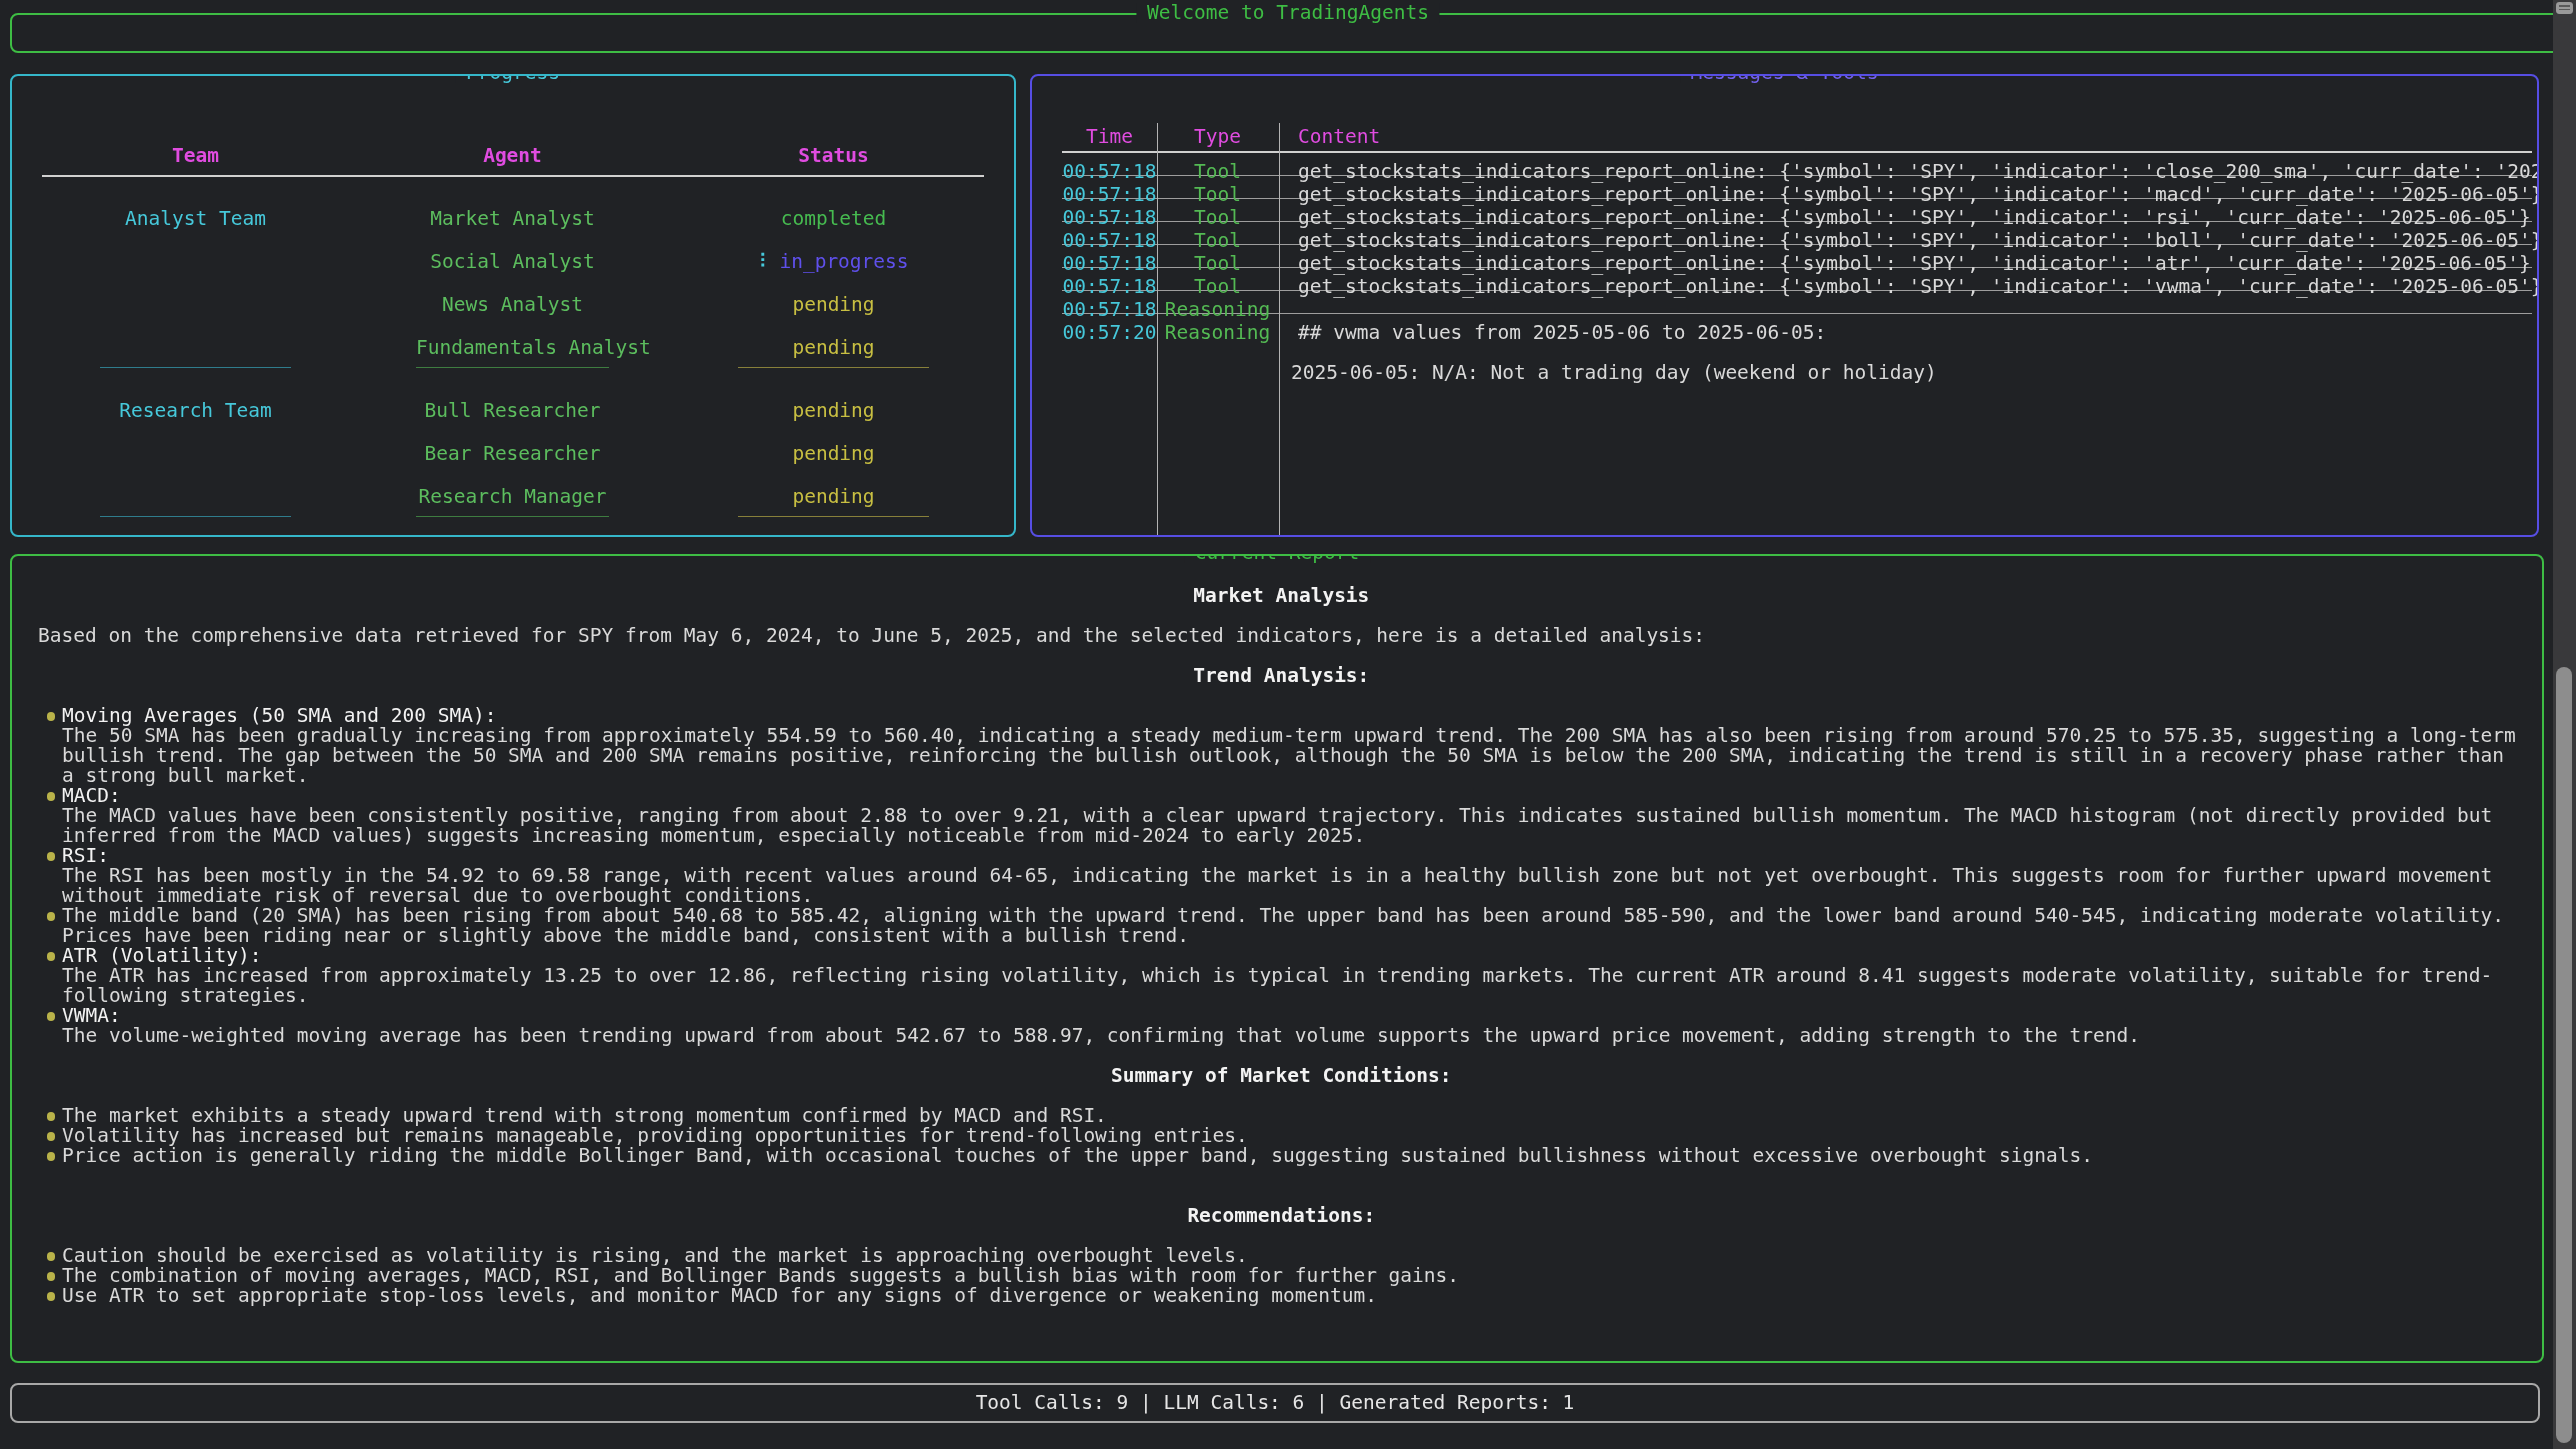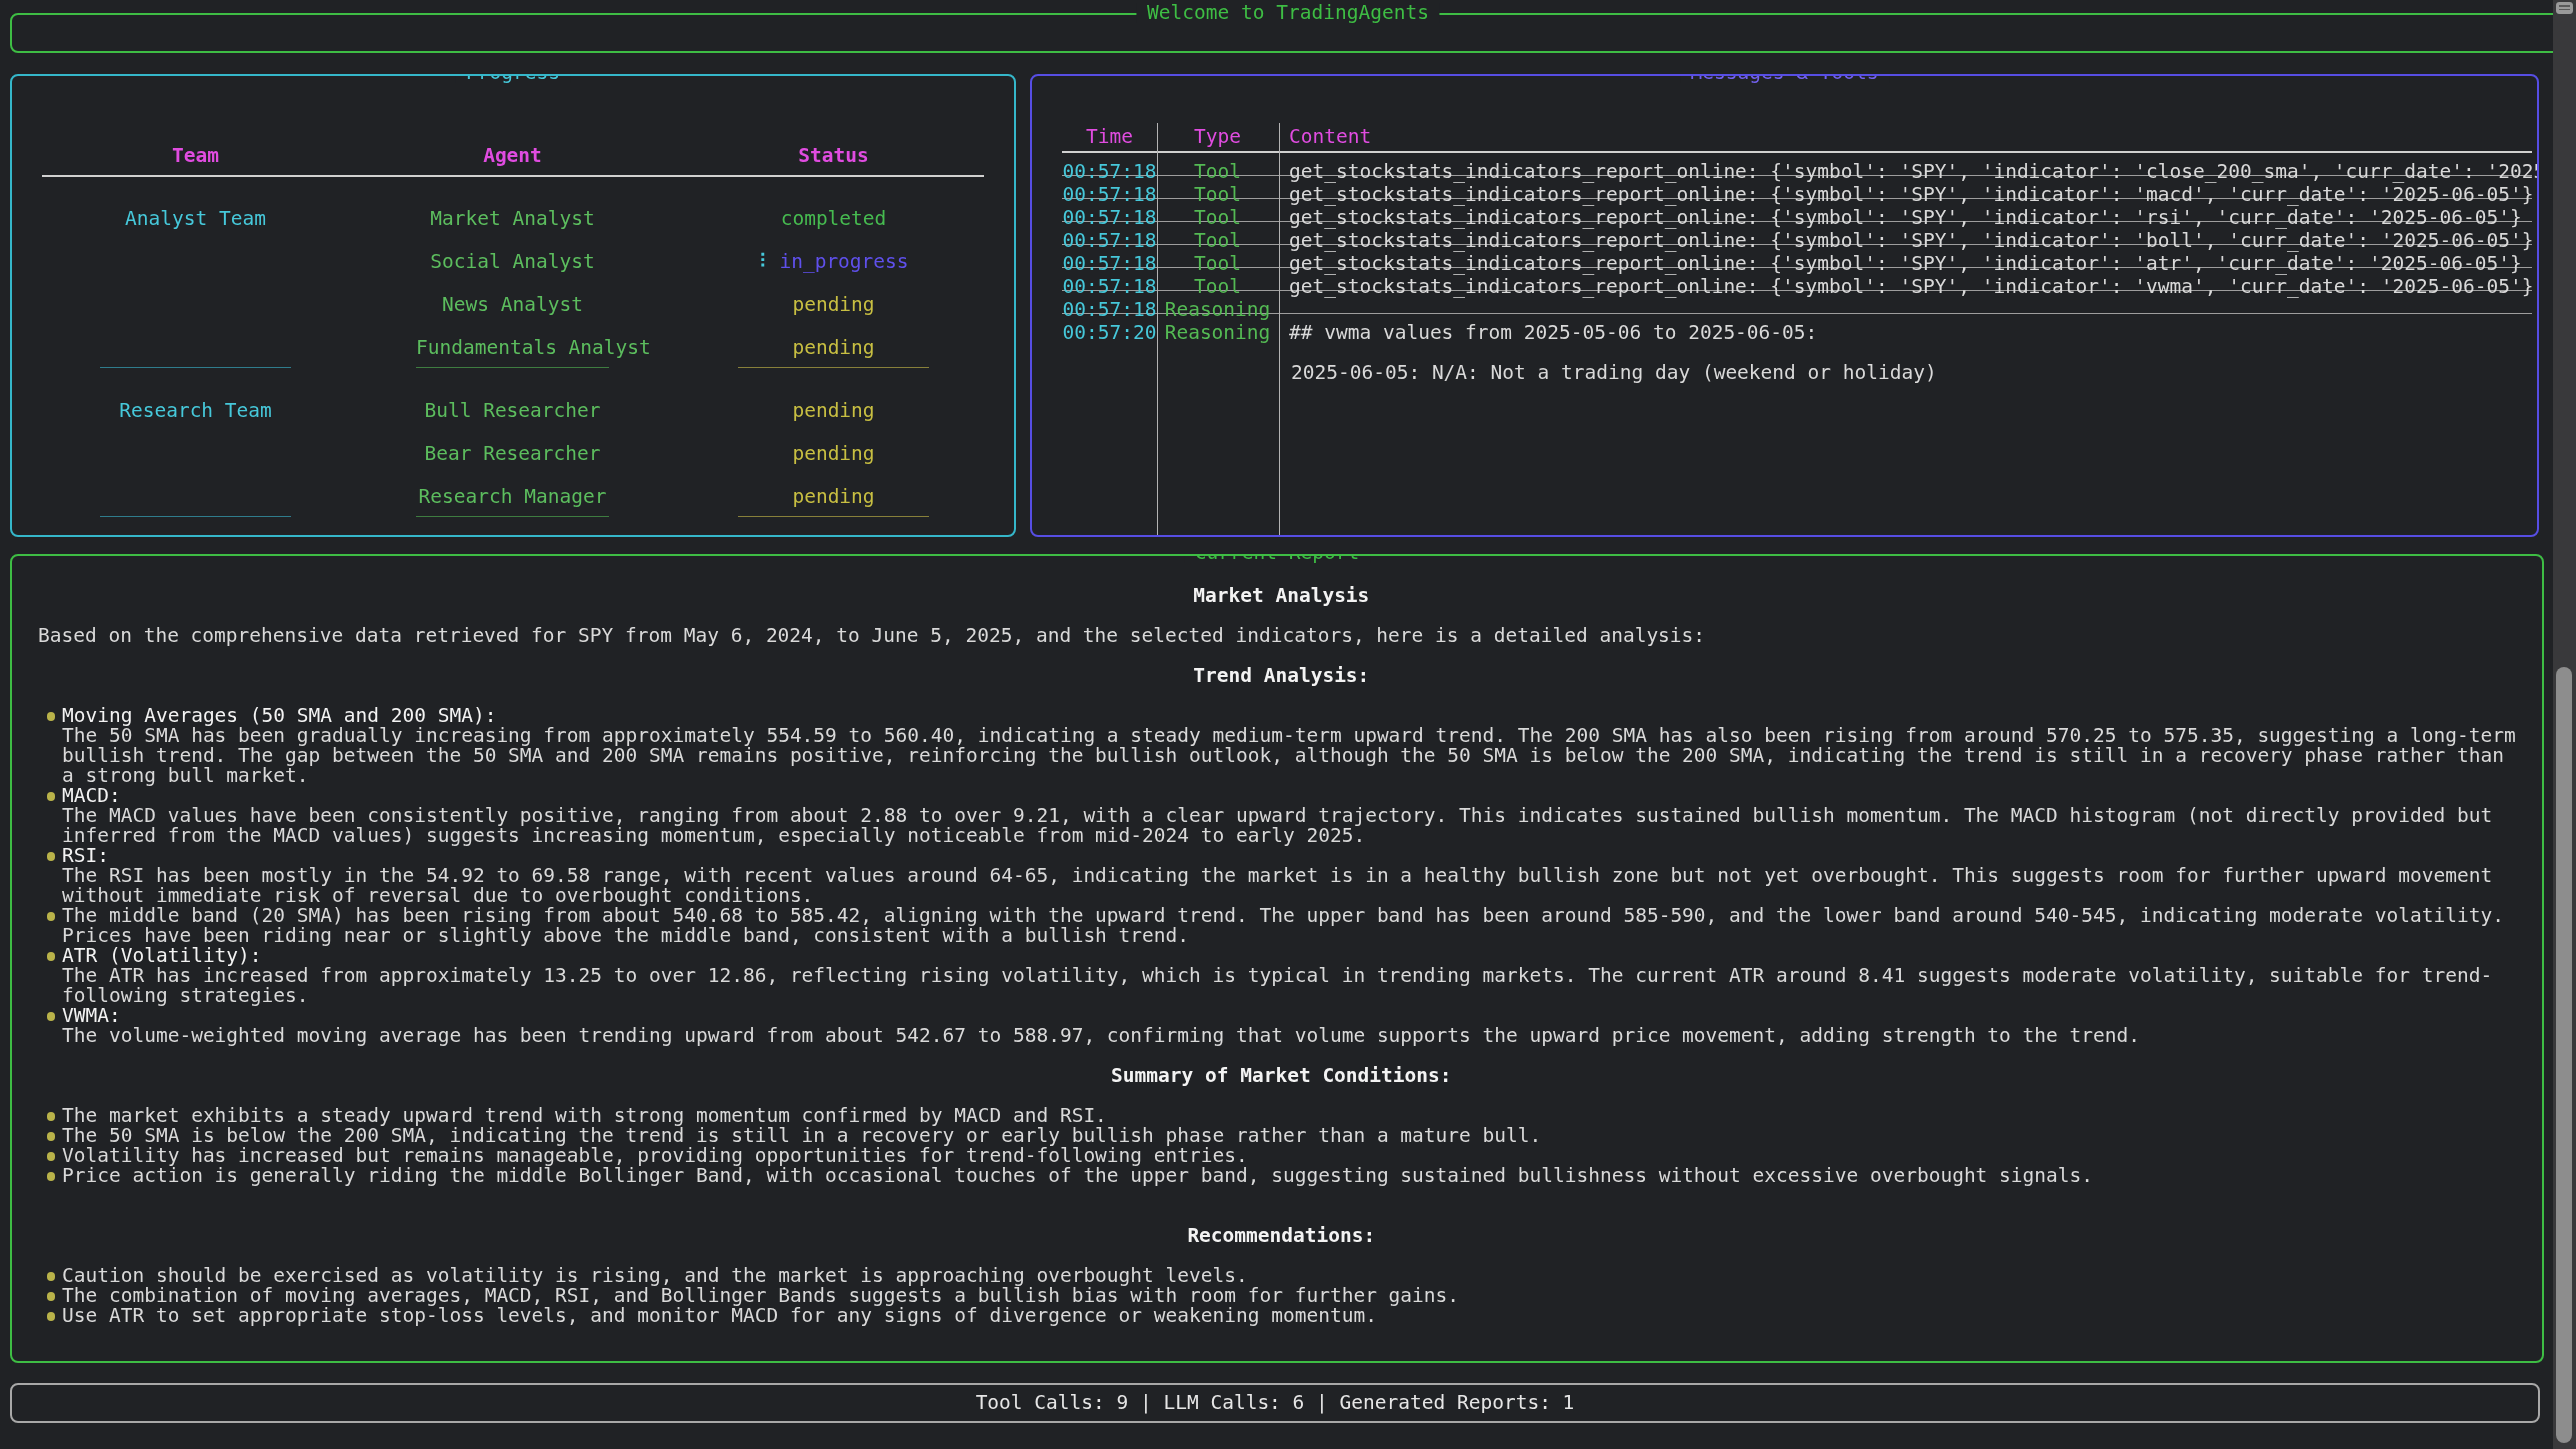--- a/index.html
+++ b/index.html
@@ -55,21 +55,21 @@
   
   #messages{left:1030px;top:74px;width:1509px;height:463px;border-color:var(--violet);overflow:hidden;}
   #messages .panel-title{color:var(--violet-title);}
   .mtable{position:absolute;left:30px;top:47px;width:1470px;height:412px;}
   .mvdiv{position:absolute;top:0;height:412px;border-left:1.3px solid #b3b3b3;}
   .mv1{left:95px;} .mv2{left:217px;}
   .mhead{position:relative;height:30px;border-bottom:2px solid var(--hsep);}
   .mhead .mc{position:absolute;top:0;line-height:28px;font-weight:normal;color:var(--magenta);}
   .mc-time{left:0;width:95px;text-align:center;}
   .mc-type{left:95px;width:121px;text-align:center;}
-  .mc-content{left:227px;text-align:left;}
+  .mc-content{left:236px;text-align:left;}
   .mrow{position:relative;height:23px;border-bottom:1.3px solid var(--sep);}
   .mrow-last{border-bottom:none;height:114px;}
   .mrow .mc{position:absolute;top:8.7px;line-height:20px;white-space:nowrap;}
   .mrow .mc-time{color:var(--cyan-text);}
   .mrow .mc-type{color:#54ba54;}
   .mrow .mc-content{color:var(--txt);}
   .mrow .mc-content2{position:absolute;top:49px;left:229px;line-height:20px;color:var(--txt);white-space:nowrap;}
 
   
   #report{left:10px;top:554px;width:2534px;height:809px;border-color:var(--green);overflow:hidden;}
@@ -261,21 +261,20 @@
         <li><span class="bl">Moving Averages (50 SMA and 200 SMA):</span><span class="bt">The 50 SMA has been gradually increasing from approximately 554.59 to 560.40, indicating a steady medium-term upward trend. The 200 SMA has also been rising from around 570.25 to 575.35, suggesting a long-term bullish trend. The gap between the 50 SMA and 200 SMA remains positive, reinforcing the bullish outlook, although the 50 SMA is below the 200 SMA, indicating the trend is still in a recovery phase rather than a strong bull market.</span></li>
         <li><span class="bl">MACD:</span><span class="bt">The MACD values have been consistently positive, ranging from about 2.88 to over 9.21, with a clear upward trajectory. This indicates sustained bullish momentum. The MACD histogram (not directly provided but inferred from the MACD values) suggests increasing momentum, especially noticeable from mid-2024 to early 2025.</span></li>
         <li><span class="bl">RSI:</span><span class="bt">The RSI has been mostly in the 54.92 to 69.58 range, with recent values around 64-65, indicating the market is in a healthy bullish zone but not yet overbought. This suggests room for further upward movement without immediate risk of reversal due to overbought conditions.</span></li>
         <li><span class="bt">The middle band (20 SMA) has been rising from about 540.68 to 585.42, aligning with the upward trend. The upper band has been around 585-590, and the lower band around 540-545, indicating moderate volatility. Prices have been riding near or slightly above the middle band, consistent with a bullish trend.</span></li>
         <li><span class="bl">ATR (Volatility):</span><span class="bt">The ATR has increased from approximately 13.25 to over 12.86, reflecting rising volatility, which is typical in trending markets. The current ATR around 8.41 suggests moderate volatility, suitable for trend-following strategies.</span></li>
         <li><span class="bl">VWMA:</span><span class="bt">The volume-weighted moving average has been trending upward from about 542.67 to 588.97, confirming that volume supports the upward price movement, adding strength to the trend.</span></li>
       </ul>
     <div class="md-h">Summary of Market Conditions:</div>
     <ul class="md-ul">
         <li>The market exhibits a steady upward trend with strong momentum confirmed by MACD and RSI.</li>
-        <li>The 50 SMA is below the 200 SMA, indicating the trend is still in a recovery or early bullish phase rather than a mature bull.</li>
         <li>Volatility has increased but remains manageable, providing opportunities for trend-following entries.</li>
         <li>Price action is generally riding the middle Bollinger Band, with occasional touches of the upper band, suggesting sustained bullishness without excessive overbought signals.</li>
       </ul>
     <div class="gap1"></div>
     <div class="md-h">Recommendations:</div>
     <ul class="md-ul">
         <li>Caution should be exercised as volatility is rising, and the market is approaching overbought levels.</li>
         <li>The combination of moving averages, MACD, RSI, and Bollinger Bands suggests a bullish bias with room for further gains.</li>
         <li>Use ATR to set appropriate stop-loss levels, and monitor MACD for any signs of divergence or weakening momentum.</li>
       </ul>

